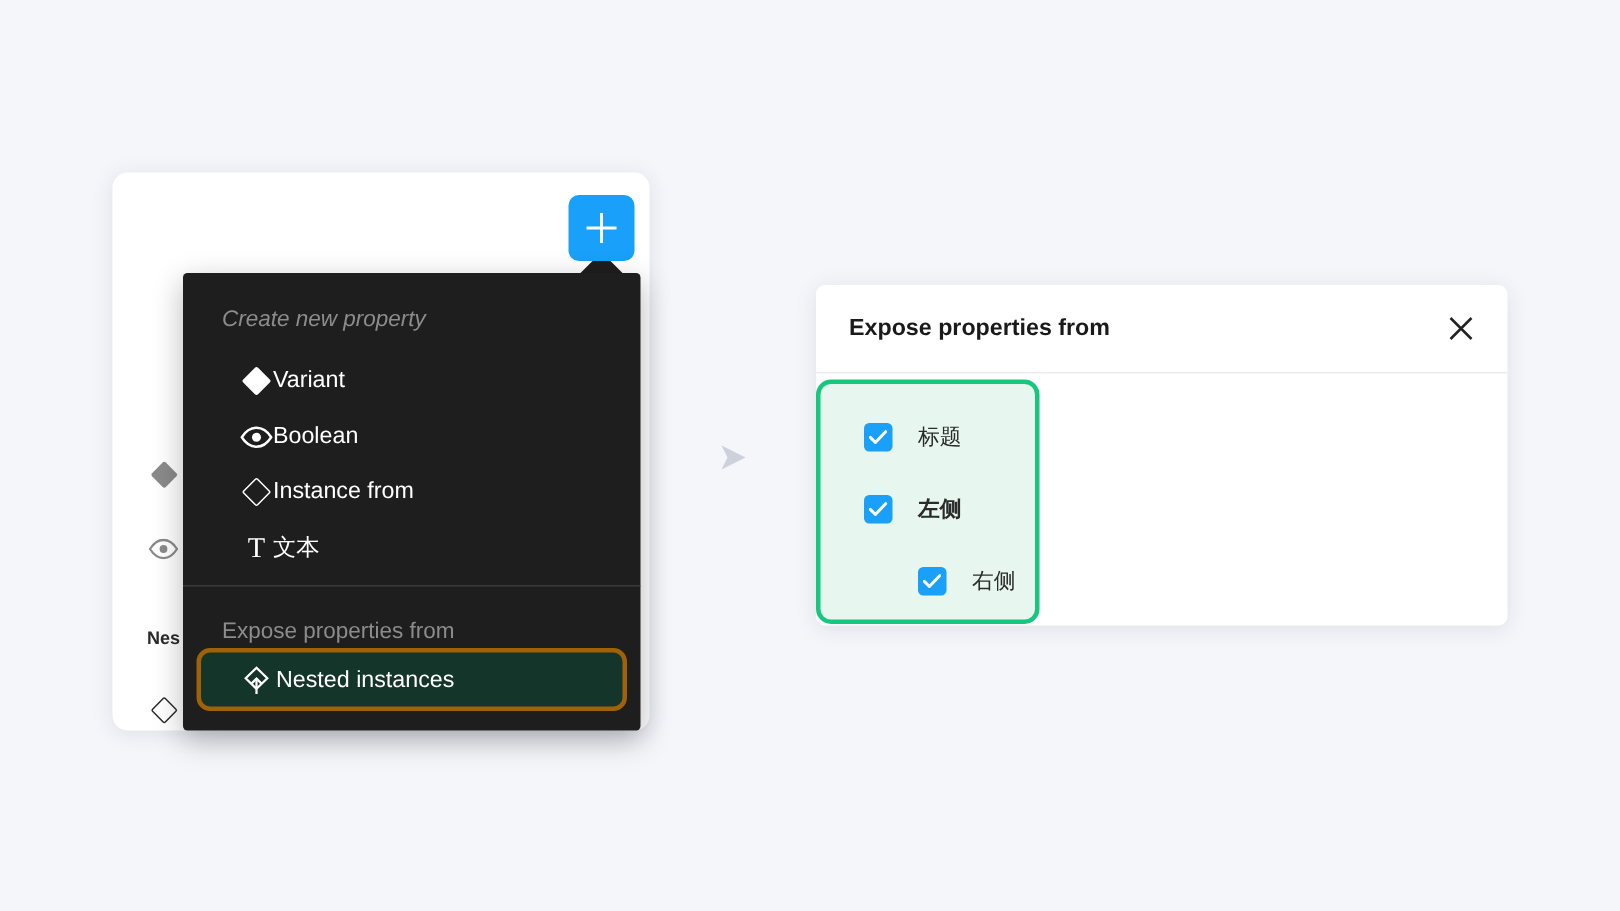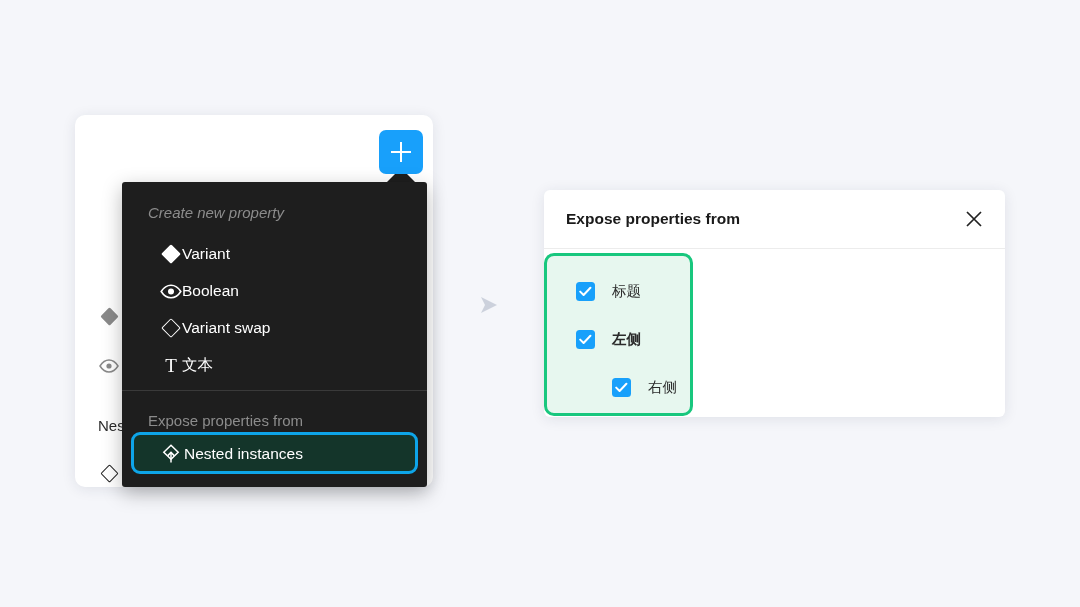--- a/index.html
+++ b/index.html
@@ -60,22 +60,22 @@
     align-items: center;
     justify-content: center;
   }
   .bg-row .lbl {
     position: absolute;
     left: 52px;
     font-size: 14px;
     color: #2b2b2b;
   }
   .bg-row .lbl.bold {
-    font-weight: normal;
-    font-size: 15px;
+    font-weight: bold;
+    font-size: 12px;
   }
 
   
   .dia-filled {
     width: 13px; height: 13px;
     background: #8a8a8a;
     transform: rotate(45deg);
     border-radius: 1.5px;
   }
   .dia-outline {
@@ -193,21 +193,21 @@
     height: 1px;
     background: #3a3a3a;
   }
   #nested-item {
     position: absolute;
     left: 9px;
     top: 250px;
     width: 287px;
     height: 42px;
     background: #14352a;
-    border: 3px solid #0ea5e9;
+    border: 3px solid #a16207;
     border-radius: 9px;
     box-sizing: border-box;
     cursor: pointer;
   }
   #nested-item .mic {
     position: absolute;
     left: 26px;
     top: 8px;
     width: 22px;
     height: 22px;
@@ -365,21 +365,21 @@
     <span class="mic">
         <span class="dia-filled-w"></span>
       </span>
     <span class="mlbl">Variant</span>
   </div>
 
   <div class="menu-item" style="top:130px;">
     <span class="mic">
         <span class="dia-outline-w"></span>
       </span>
-    <span class="mlbl">Variant swap</span>
+    <span class="mlbl">Instance from</span>
   </div>
 
   <div class="menu-item" style="top:167px;">
     <span class="mic">
         <span class="t-glyph">T</span>
       </span>
     <span class="mlbl">文本</span>
   </div>
 
   <div id="menu-divider"></div>

